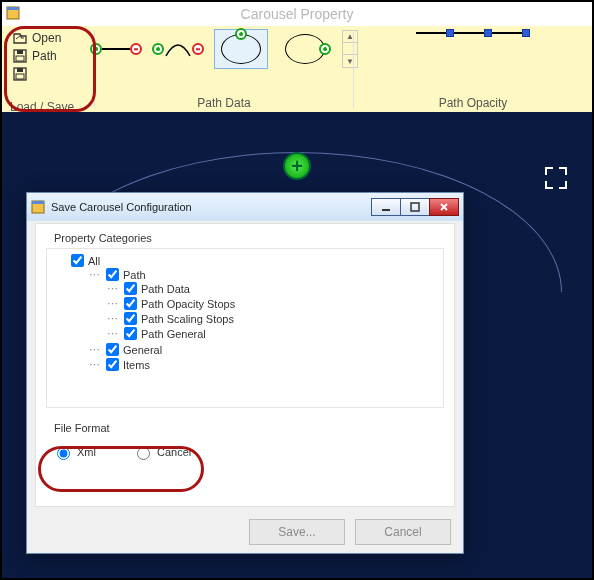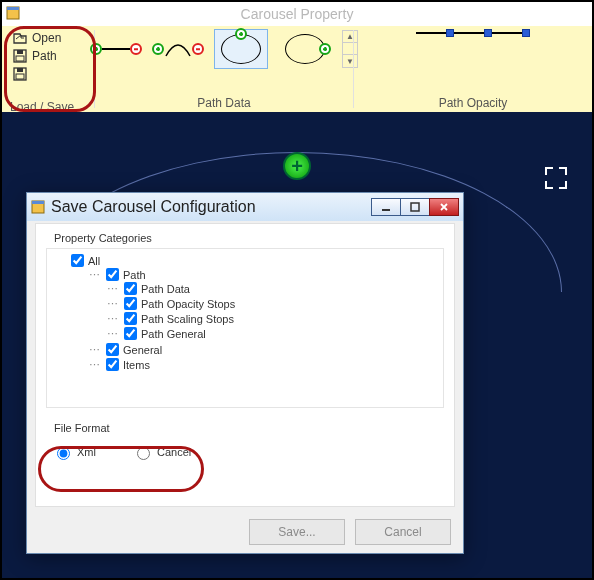--- a/index.html
+++ b/index.html
@@ -39,21 +39,21 @@
   .big-plus { position:absolute; top:40px; left:50%; transform:translateX(-50%); width:28px; height:28px; border-radius:50%; background:radial-gradient(#4cf24c,#0a9a0a); border:2px solid #063; display:flex; align-items:center; justify-content:center; color:#063; font-weight:bold; font-size:20px; cursor:pointer;}
   .curve { position:absolute; top:40px; left:30px; right:30px; height:140px; border:1px solid #5b6fa8; border-radius:50%/100% 100% 0 0; border-bottom:none; }
   .fs-icon { position:absolute; top:55px; right:25px; width:22px; height:22px; cursor:pointer;}
   .fs-icon span{position:absolute;width:8px;height:8px;border:2px solid #fff;}
   .fs-icon .tl{top:0;left:0;border-right:none;border-bottom:none;}
   .fs-icon .tr{top:0;right:0;border-left:none;border-bottom:none;}
   .fs-icon .bl{bottom:0;left:0;border-right:none;border-top:none;}
   .fs-icon .br{bottom:0;right:0;border-left:none;border-top:none;}
   .dialog { position:absolute; top:190px; left:24px; width:438px; height:362px; background:#f0f0f0; border:1px solid #6b8bb0; box-shadow:0 4px 20px rgba(0,0,0,.4); }
   .titlebar { height:28px; background:linear-gradient(#eaf3fc,#cfe3f7); display:flex; align-items:center; padding:0 4px; gap:6px; }
-  .titlebar-text { font-size:16px; color:#222; }
+  .titlebar-text { font-size:11px; color:#222; }
   .win-btns { margin-left:auto; display:flex; }
   .win-btn { width:30px; height:18px; border:1px solid #3a5a8a; margin-left:-1px; display:flex; align-items:center; justify-content:center; cursor:pointer; background:linear-gradient(#f9fbfe,#d4e3f5); }
   .win-btn.close { background:linear-gradient(#f08080,#c22020); color:#fff; border-color:#801515;}
   .win-btn svg{width:10px;height:10px;}
   .dlg-body { position:absolute; top:30px; left:8px; right:8px; bottom:46px; background:#fff; border:1px solid #e0e0e0; padding:6px 10px; font-size:11px; color:#333; }
   .section-label { font-size:11px; color:#333; margin:2px 8px 4px; }
   .tree-box { border:1px solid #e4e4e4; height:160px; padding:4px 6px; overflow:auto; }
   .tree ul { list-style:none; margin:0; padding-left:18px; }
   .tree li { padding:1px 0; }
   .tree li label { display:flex; align-items:center; gap:4px; cursor:pointer;}

